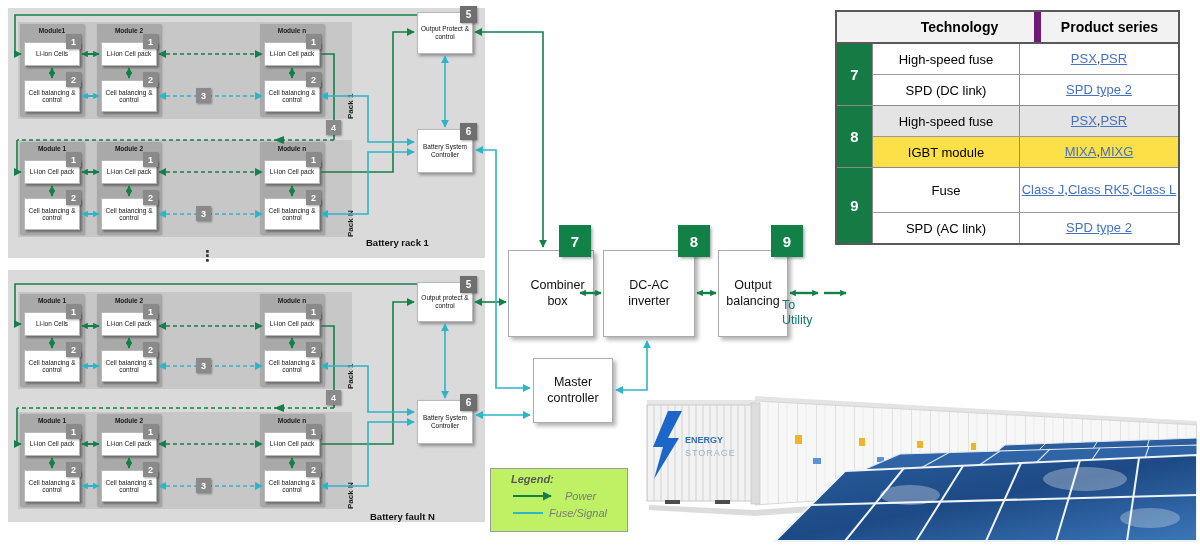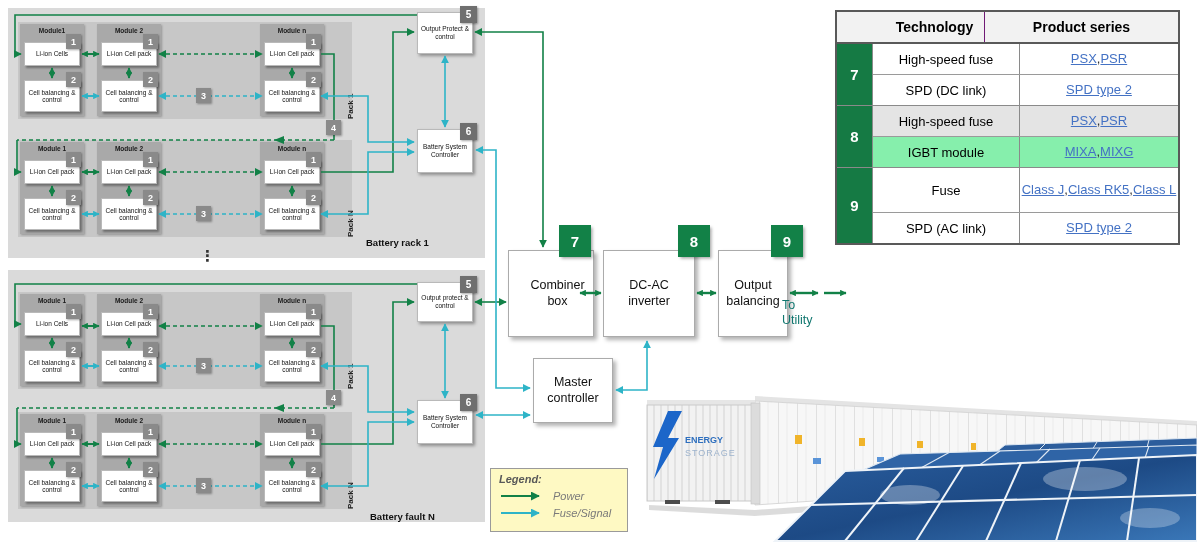--- a/index.html
+++ b/index.html
@@ -30,30 +30,30 @@
   .flow-box{position:absolute;background:#fff;border:1px solid #ababab;box-shadow:2.5px 2.5px 4px rgba(0,0,0,.3);
     display:flex;align-items:center;justify-content:center;text-align:center;
     font:12.5px/1.25 "Liberation Sans",sans-serif;color:#111;padding:3px;box-sizing:border-box;}
   .gbadge{position:absolute;width:32px;height:32px;background:#128147;color:#fff;z-index:3;
     display:flex;align-items:center;justify-content:center;font:bold 15px "Liberation Sans",sans-serif;
     box-shadow:1.5px 1.5px 3px rgba(0,0,0,.35);}
   #to-utility{position:absolute;left:782px;top:298px;width:46px;font:12.5px/1.2 "Liberation Sans",sans-serif;color:#0f766e;}
   #dots{position:absolute;left:200px;top:249px;font:bold 15px/1 "DejaVu Sans",sans-serif;color:#333;}
 
   
-  #legend{position:absolute;left:490px;top:468px;width:138px;height:64px;border:1px solid #9a9a9a;background:#fef9c3;box-sizing:border-box;padding:4px 8px;}
+  #legend{position:absolute;left:490px;top:468px;width:138px;height:64px;border:1px solid #9a9a9a;background:#bef264;box-sizing:border-box;padding:4px 20px;}
   #legend .lg-title{font:italic bold 11px "Liberation Sans",sans-serif;color:#595959;}
   #legend .lg-row{display:flex;align-items:center;gap:6px;margin-top:5px;}
   #legend .lg-row span{font:italic 11px "Liberation Sans",sans-serif;color:#7a7a7a;}
 
   
   #ptable{position:absolute;left:835px;top:10px;width:345px;border:2px solid #595959;background:#fff;box-sizing:border-box;}
   #ptable .thead{display:flex;background:#f2f2f2;border-bottom:2px solid #595959;height:30px;}
   #ptable .th{display:flex;align-items:center;justify-content:center;font:bold 14px "Liberation Sans",sans-serif;color:#000;}
-  #ptable .th.t1{width:148px;border-right:1px solid #701a75;box-sizing:border-box;padding-left:48px;}
+  #ptable .th.t1{width:204px;border-right:7px solid #701a75;box-sizing:border-box;padding-left:48px;}
   #ptable .th.t2{flex:1;}
   .grp{display:flex;border-top:1px solid #8a8a8a;}
   .grp:first-of-type{border-top:none;}
   .gnum{width:36px;background:#157a44;color:#fff;display:flex;align-items:center;justify-content:center;
     font:bold 15px "Liberation Sans",sans-serif;border-right:1px solid #8a8a8a;box-sizing:border-box;}
   .grows{flex:1;}
   .trow{display:flex;height:30px;border-top:1px solid #9a9a9a;}
   .trow:first-child{border-top:none;}
   .trow.tall{height:44px;}
   .tech{width:147px;display:flex;align-items:center;justify-content:center;border-right:1px solid #8a8a8a;
@@ -256,21 +256,21 @@
           <div class="gnum">8</div>
           <div class="grows">
             <div class="trow" style="background: rgb(228, 228, 228);">
               <div class="tech">High-speed fuse</div>
               <div class="prod">
                 <span class="plink">PSX</span>
                 <span>, </span>
                 <span class="plink">PSR</span>
               </div>
             </div>
-            <div class="trow" style="background: #86efac;">
+            <div class="trow" style="background: #fde047;">
               <div class="tech">IGBT module</div>
               <div class="prod">
                 <span class="plink">MIXA</span>
                 <span>, </span>
                 <span class="plink">MIXG</span>
               </div>
             </div>
           </div>
         </div>
         <div class="grp">

